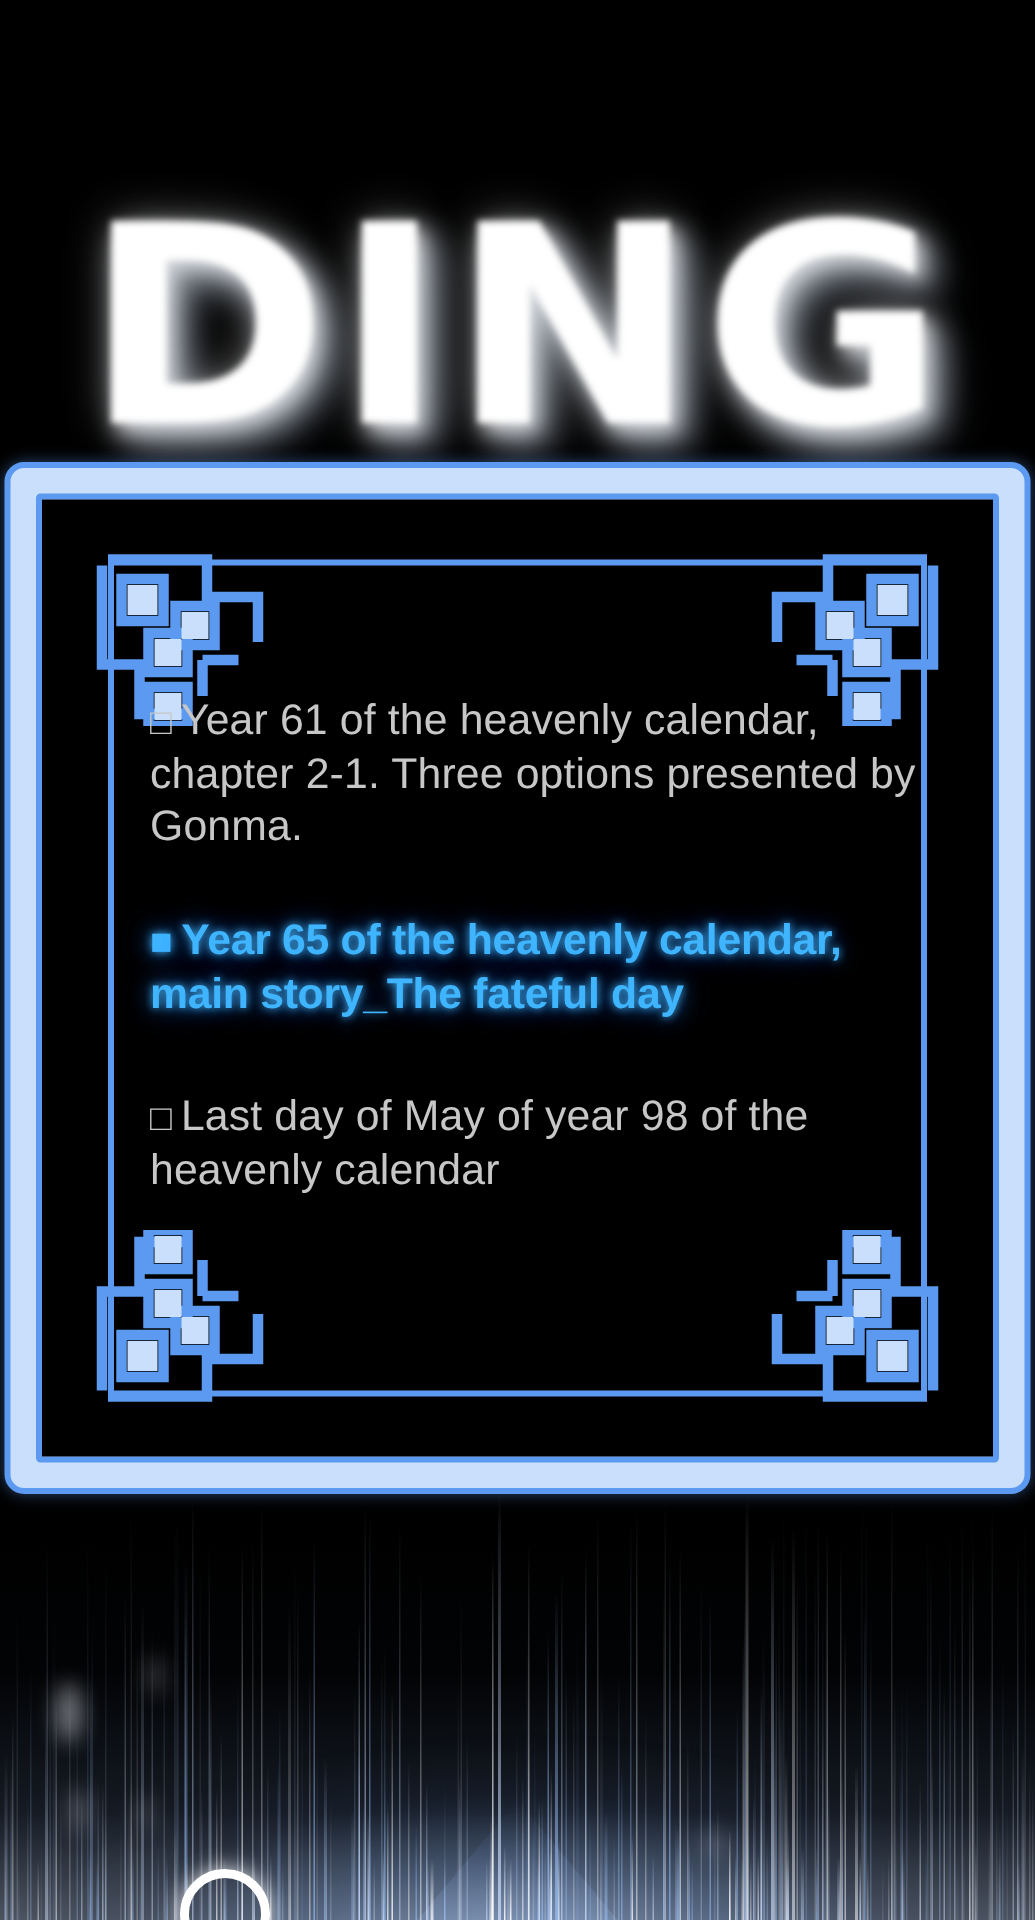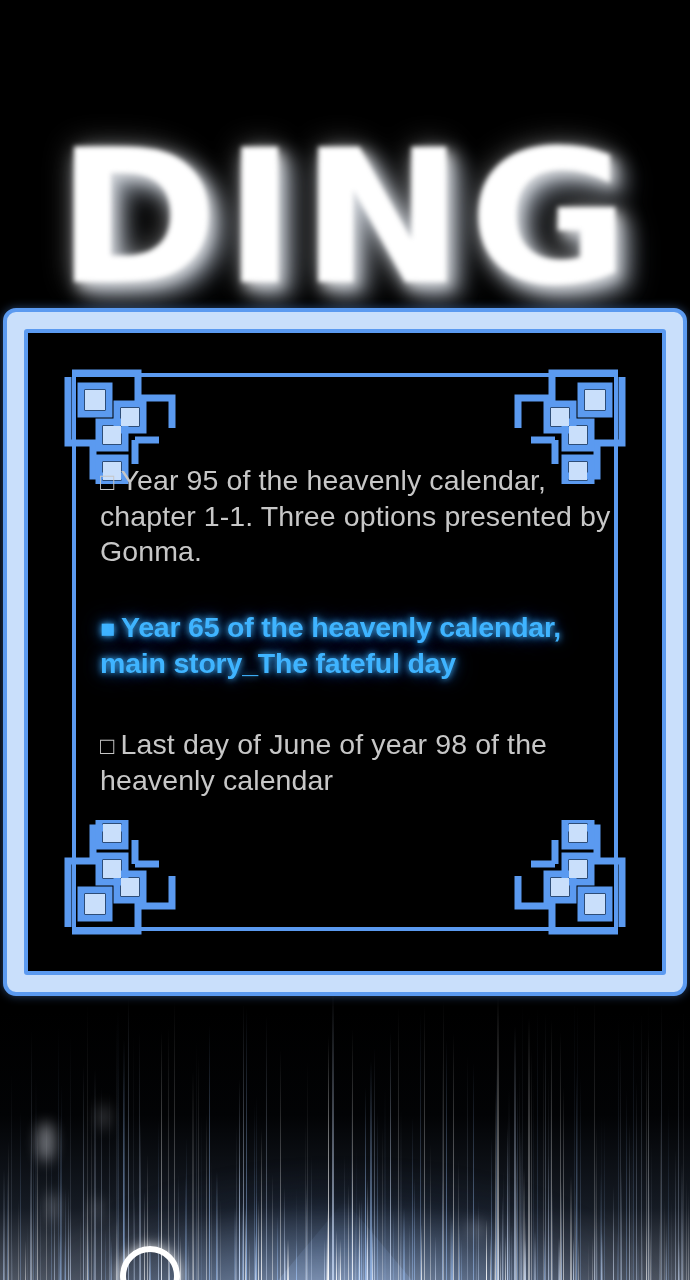--- a/index.html
+++ b/index.html
@@ -622,26 +622,26 @@
             <rect x="54" y="108" width="18" height="18"></rect>
           </g>
         </svg>
       </div>
     </div>
   </div>
 
   <div class="options">
 
     <div class="option">
-      <span class="box">□</span><span>Year 95 of the heavenly calendar, chapter 1-1. Three options presented by Gonma.</span>
+      <span class="box">□</span><span>Year 61 of the heavenly calendar, chapter 2-1. Three options presented by Gonma.</span>
     </div>
 
     <div class="option selected">
       <span class="box">■</span><span>Year 65 of the heavenly calendar, main story_The fateful day</span>
     </div>
 
     <div class="option">
-      <span class="box">□</span><span>Last day of June of year 98 of the heavenly calendar</span>
+      <span class="box">□</span><span>Last day of May of year 98 of the heavenly calendar</span>
     </div>
 
   </div>
 
 </div>
 
 </body></html>

